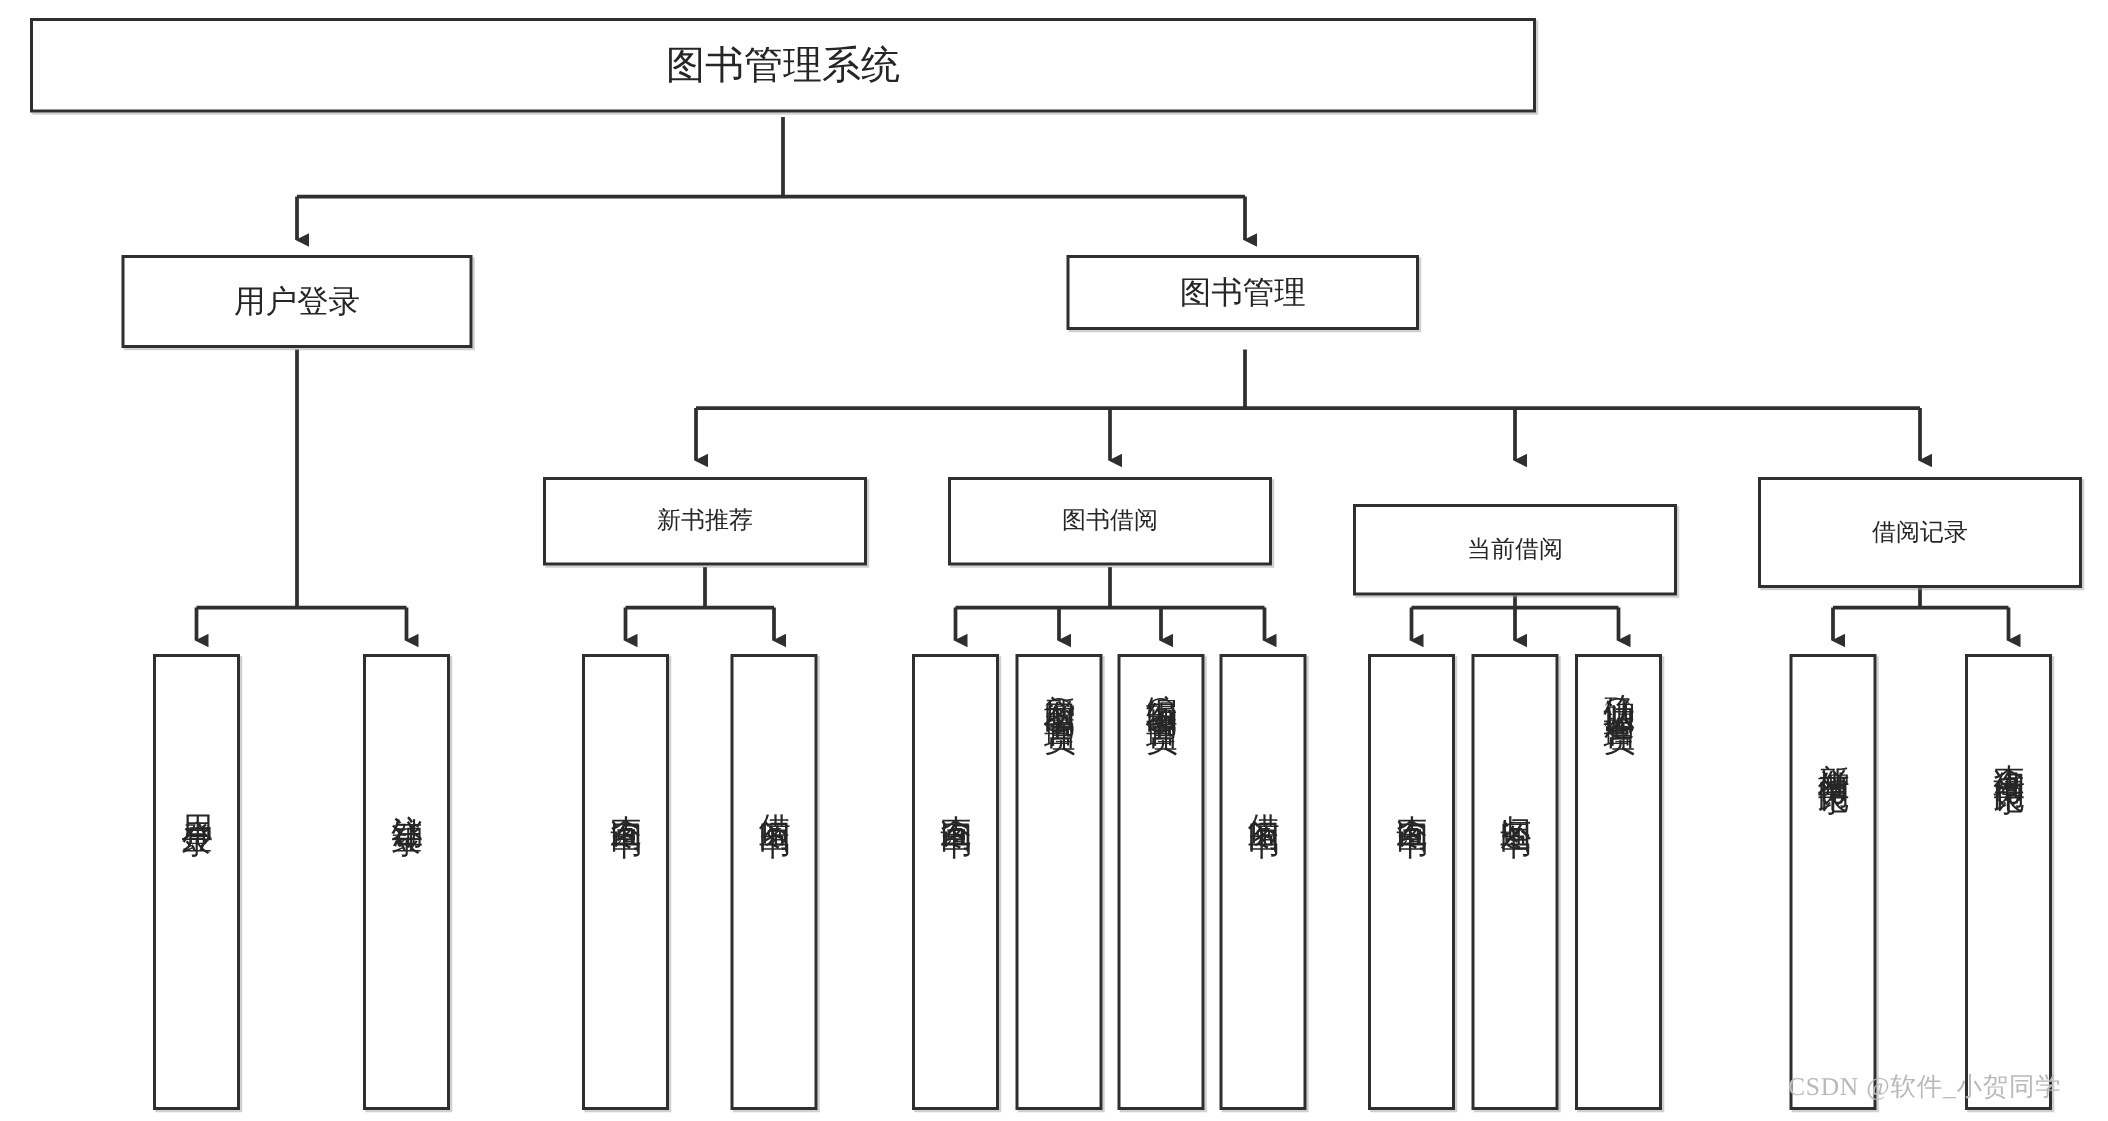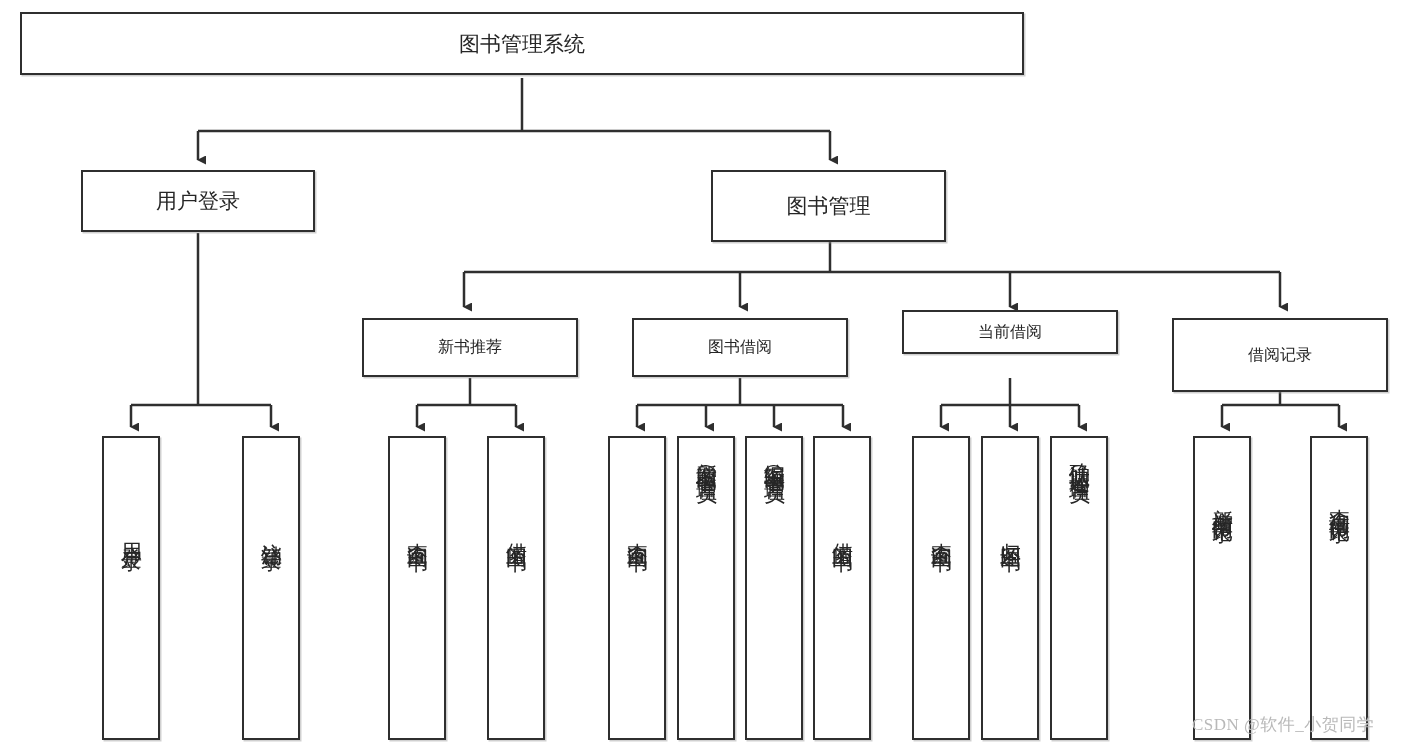--- a/index.html
+++ b/index.html
@@ -32,21 +32,21 @@
     border: 2.5px solid #2f2f2f;
     background: #ffffff;
     color: #262626;
     display: flex;
     align-items: center;
     justify-content: center;
     text-align: center;
     box-shadow: 1.5px 1.5px 0 rgba(150,150,150,0.45);
   }
   .node.root {
-    font-size: 21px;
+    font-size: 26px;
   }
   .node.level2 {
     font-size: 21px;
   }
   .node.level3 {
     font-size: 16px;
   }
   
   .node.leaf {
     font-size: 21px;
@@ -134,31 +134,31 @@
     </g>
   </svg>
 
   <div class="node root" style="left:20px; top:12px; width:1004px; height:63px;">
     <span>图书管理系统</span>
   </div>
 
   <div class="node level2" style="left:81px; top:170px; width:234px; height:62px;">
     <span>用户登录</span>
   </div>
-  <div class="node level2" style="left:711px; top:170px; width:235px; height:72px;">
+  <div class="node level2" style="left:711px; top:170px; width:235px; height:50px;">
     <span>图书管理</span>
   </div>
 
   <div class="node level3" style="left:362px; top:318px; width:216px; height:59px;">
     <span>新书推荐</span>
   </div>
   <div class="node level3" style="left:632px; top:318px; width:216px; height:59px;align-items:center;">
     <span>图书借阅</span>
   </div>
-  <div class="node level3" style="left:902px; top:310px; width:216px; height:44px;align-items:center;">
+  <div class="node level3" style="left:902px; top:336px; width:216px; height:61px;align-items:center;">
     <span>当前借阅</span>
   </div>
   <div class="node level3" style="left:1172px; top:318px; width:216px; height:74px;">
     <span>借阅记录</span>
   </div>
 
   <div class="node leaf mid2" style="left:102px; top:436px; width:58px; height:304px;">
     <span class="vtext">用户登录</span>
   </div>
   <div class="node leaf mid2" style="left:242px; top:436px; width:58px; height:304px;">

